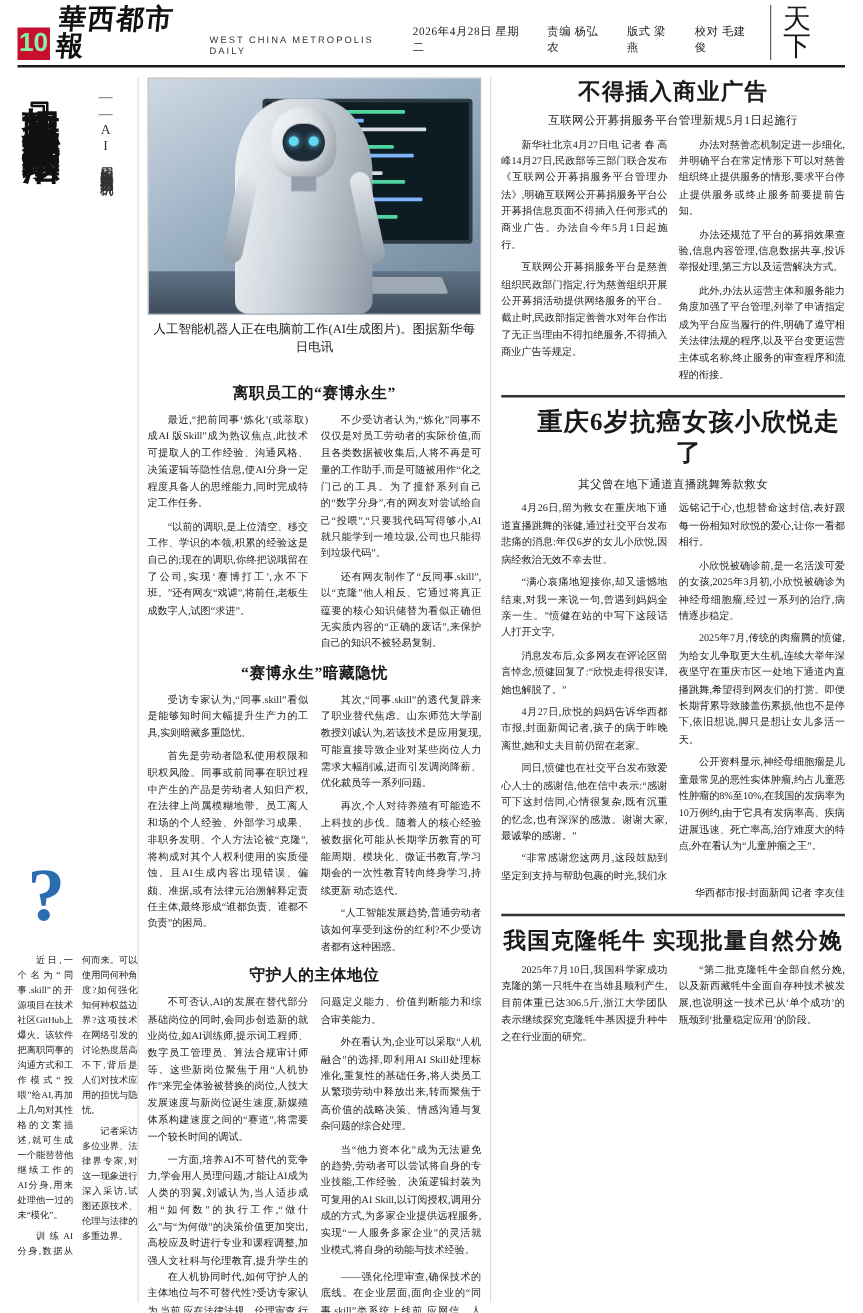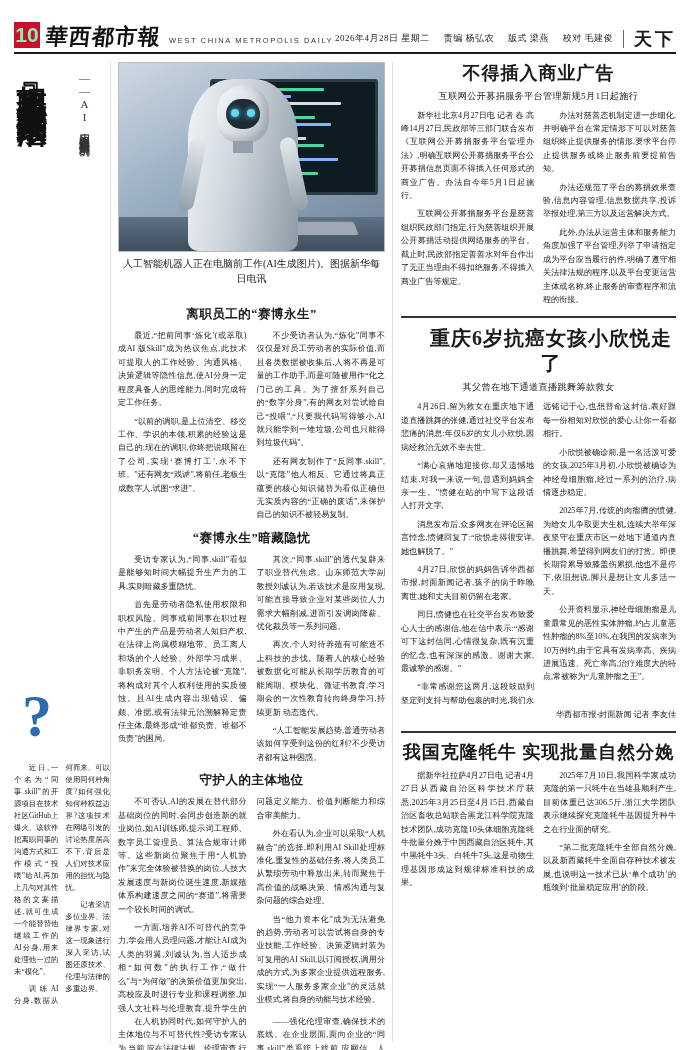--- a/index.html
+++ b/index.html
@@ -58,22 +58,22 @@
   .masthead-spacer { flex: 1; }
   .masthead-meta {
     font-size: 9px;
     color: #222;
     padding-bottom: 3px;
     letter-spacing: 0.5px;
     display: flex;
     gap: 14px;
   }
   .section-title {
-    font-size: 18px;
-    font-weight: bold;
+    font-size: 22px;
+    font-weight: normal;
     letter-spacing: 3px;
     border-left: 1px solid #666;
     padding-left: 10px;
     margin-left: 10px;
     line-height: 1;
     padding-bottom: 0px;
   }
 
   
   .content {
@@ -387,33 +387,32 @@
         <div class="story-sub">其父曾在地下通道直播跳舞筹款救女</div>
         <div class="r-two-col">
             <p>4月26日,留为救女在重庆地下通道直播跳舞的张健,通过社交平台发布悲痛的消息:年仅6岁的女儿小欣悦,因病经救治无效不幸去世。</p>
             <p>“满心哀痛地迎接你,却又遗憾地结束,对我一来说一句,曾遇到妈妈全亲一生。”愤健在站的中写下这段话人打开文字,</p>
             <p>消息发布后,众多网友在评论区留言悼念,愤健回复了:“欣悦走得很安详,她也解脱了。”</p>
             <p>4月27日,欣悦的妈妈告诉华西都市报,封面新闻记者,孩子的病于昨晚离世,她和丈夫目前仍留在老家。</p>
             <p>同日,愤健也在社交平台发布致爱心人士的感谢信,他在信中表示:“感谢可下这封信同,心情很复杂,既有沉重的忆念,也有深深的感激。谢谢大家,最诚挚的感谢。”</p>
             <p>“非常感谢您这两月,这段鼓励到坚定到支持与帮助包裹的时光,我们永远铭记于心,也想替命这封信,表好跟每一份相知对欣悦的爱心,让你一看都相行。</p>
             <p>小欣悦被确诊前,是一名活泼可爱的女孩,2025年3月初,小欣悦被确诊为神经母细胞瘤,经过一系列的治疗,病情逐步稳定。</p>
             <p>2025年7月,传统的肉瘤腾的愤健,为给女儿争取更大生机,连续大举年深夜坚守在重庆市区一处地下通道内直播跳舞,希望得到网友们的打赏。即便长期背累导致膝盖伤累损,他也不是停下,依旧想说,脚只是想让女儿多活一天。</p>
-            <p>公开资料显示,神经母细胞瘤是儿童最常见的恶性实体肿瘤,约占儿童恶性肿瘤的8%至10%,在我国的发病率为10万例约,由于它具有发病率高、疾病进展迅速、死亡率高,治疗难度大的特点,常被称为“儿童肿瘤之王”。</p>
+            <p>公开资料显示,神经母细胞瘤是儿童最常见的恶性实体肿瘤,约占儿童恶性肿瘤的8%至10%,在我国的发病率为10万例约,由于它具有发病率高、疾病进展迅速、死亡率高,治疗难度大的特点,外在看认为“儿童肿瘤之王”。</p>
           </div>
         <div class="credit">华西都市报-封面新闻
 记者 李友佳</div>
       </div>
 
       <hr class="rule thick">
 
       <div class="story">
         <div class="story-hl">我国克隆牦牛
 实现批量自然分娩</div>
         <div class="r-two-col">
-            <p>据新华社拉萨4月27日电 记者4月27日从西藏自治区科学技术厅获悉,2025年3月25日至4月15日,西藏自治区畜牧总站联合黑龙江科学院克隆技术团队,成功克隆10头体细胞克隆牦牛批量分娩于中国西藏自治区牦牛,其中黑牦牛3头、白牦牛7头,这是动物生理基因形成这到规律标准科技的成果。</p>
             <p>2025年7月10日,我国科学家成功克隆的第一只牦牛在当雄县顺利产生,目前体重已达306.5斤,浙江大学团队表示继续探究克隆牦牛基因提升种牛之在行业面的研究。</p>
             <p>“第二批克隆牦牛全部自然分娩,以及新西藏牦牛全面自存种技术被发展,也说明这一技术已从‘单个成功’的瓶颈到‘批量稳定应用’的阶段。</p>
           </div>
       </div>
 
     </div>
   </div>
 </div>
 
 </body></html>

